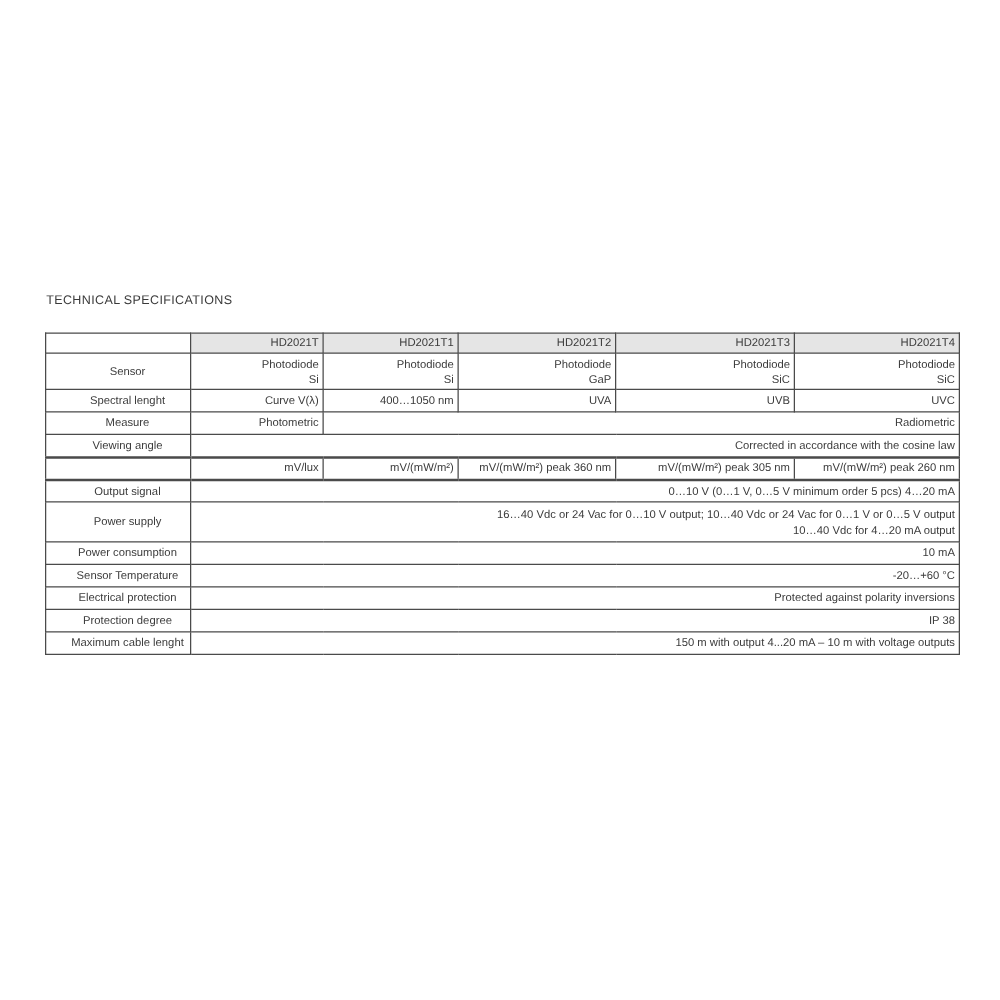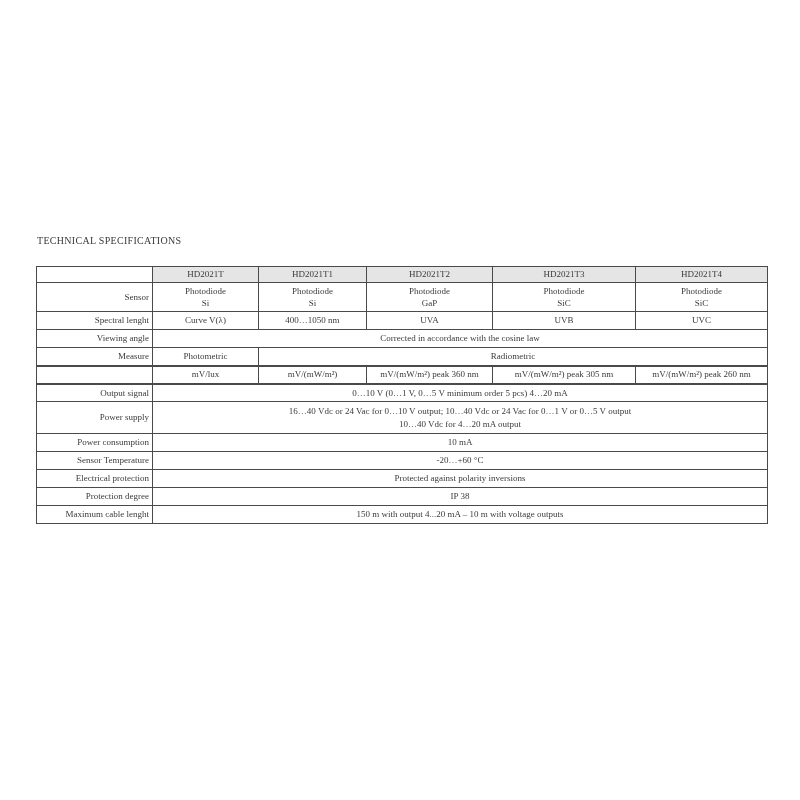--- a/index.html
+++ b/index.html
@@ -6,21 +6,21 @@
     margin: 0;
     padding: 0;
     background: #ffffff;
   }
   .page {
     position: relative;
     width: 800px;
     height: 800px;
     background: #ffffff;
     overflow: hidden;
-    font-family: Liberation Serif, serif;
+    font-family: Liberation Sans, sans-serif;
   }
   .doc-title {
     position: absolute;
     left: 37px;
     top: 235px;
     font-size: 10px;
     font-weight: 400;
     color: #3a3a3a;
     letter-spacing: 0.3px;
   }
@@ -30,29 +30,29 @@
     top: 266px;
     width: 731px;
     border-collapse: collapse;
     table-layout: fixed;
     font-size: 9px;
     color: #3b3b3b;
     border: 1.5px solid #4a4a4a;
   }
   table.spec-table td {
     border: 1px solid #4a4a4a;
-    text-align: center;
+    text-align: right;
     vertical-align: middle;
     padding: 1px 3px;
     line-height: 1.35;
     white-space: pre-line;
     overflow: hidden;
   }
   table.spec-table td.label {
-    text-align: right;
+    text-align: center;
     padding-left: 18px;
   }
   tr.r-header { height: 16px; }
   tr.r-header td.model { background: #e5e5e5; }
   tr.r-twoline { height: 29px; }
   tr.r-normal { height: 18px; }
   tr.r-units { height: 18px; }
   tr.r-units td { border-top-width: 2px; border-bottom-width: 2px; }
   tr.r-power { height: 32px; }
 </style>
@@ -95,27 +95,27 @@
         </tr>
         <tr class="r-normal">
           <td class="label">Spectral lenght</td>
           <td>Curve V(λ)</td>
           <td>400…1050 nm</td>
           <td>UVA</td>
           <td>UVB</td>
           <td>UVC</td>
         </tr>
         <tr class="r-normal">
-          <td class="label">Viewing angle</td>
-          <td colspan="5">Corrected in accordance with the cosine law</td>
-        </tr>
-        <tr class="r-normal">
           <td class="label">Measure</td>
           <td>Photometric</td>
           <td colspan="4">Radiometric</td>
+        </tr>
+        <tr class="r-normal">
+          <td class="label">Viewing angle</td>
+          <td colspan="5">Corrected in accordance with the cosine law</td>
         </tr>
         <tr class="r-units">
           <td class="label"></td>
           <td>mV/lux</td>
           <td>mV/(mW/m²)</td>
           <td>mV/(mW/m²) peak 360 nm</td>
           <td>mV/(mW/m²) peak 305 nm</td>
           <td>mV/(mW/m²) peak 260 nm</td>
         </tr>
         <tr class="r-normal">

